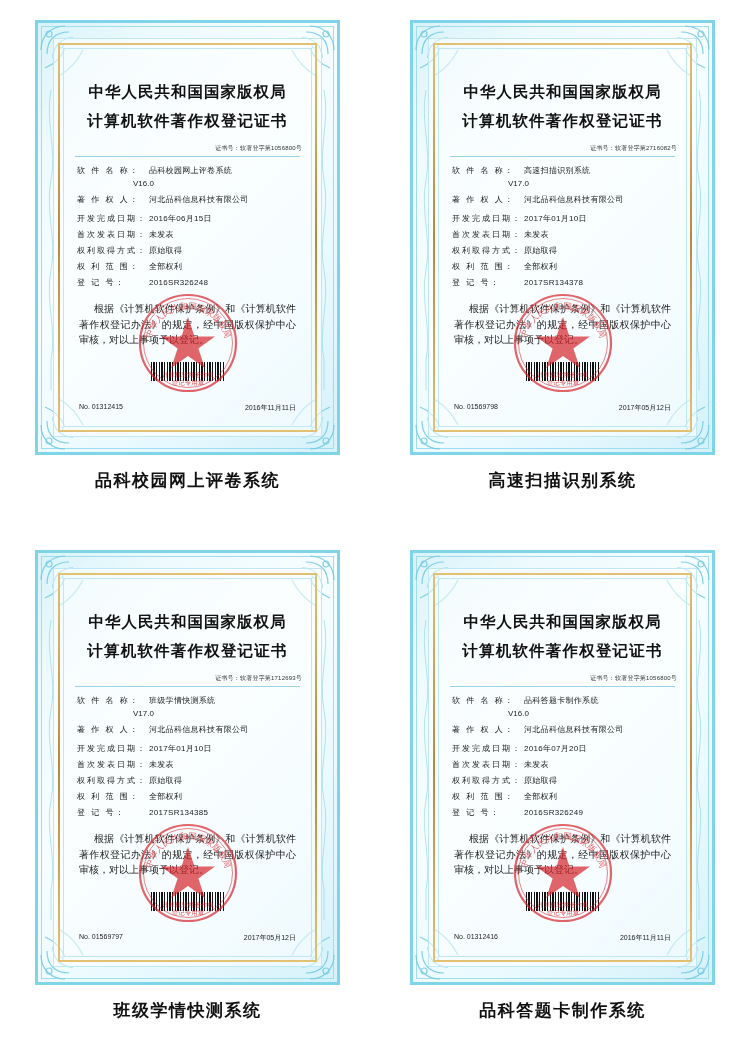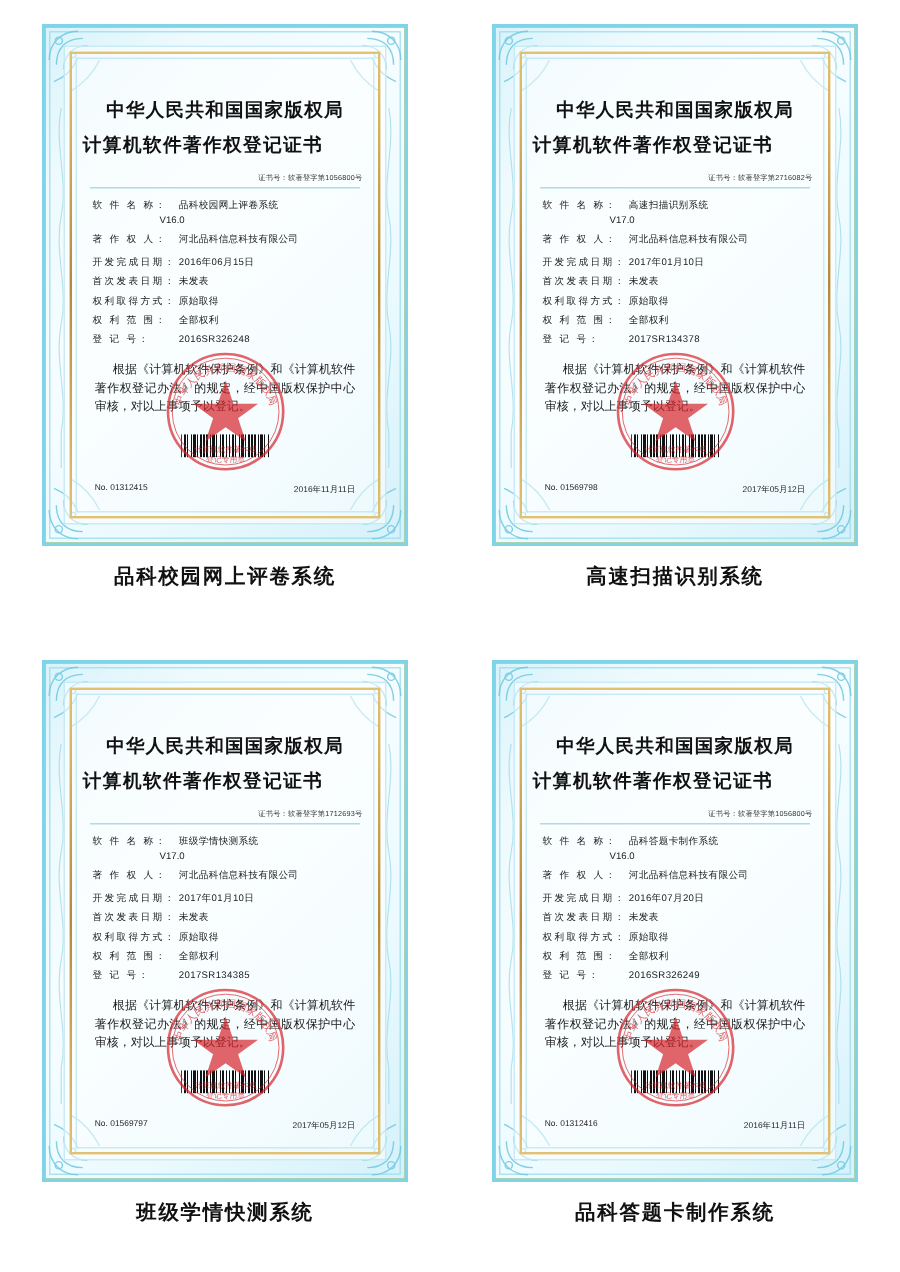--- a/index.html
+++ b/index.html
@@ -28,21 +28,21 @@
   .cell {
     display: flex;
     flex-direction: column;
     align-items: center;
     justify-content: flex-start;
   }
   .cert {
     width: 305px;
     height: 435px;
     position: relative;
-    background: #eab308;
+    background: #ec4899;
     box-sizing: border-box;
     overflow: hidden;
   }
   
   .frame-outer {
     position: absolute;
     inset: 0;
     border: 3px solid #7fd4e8;
     background:
       linear-gradient(135deg, #d8f3fa 0%, #eefafd 18%, #f6fdff 42%, #eafaff 70%, #d5f1fa 100%);
@@ -102,20 +102,21 @@
   .cert-org {
     text-align: center;
     font-family: "DejaVu Serif", "Liberation Serif", serif;
     font-weight: bold;
     font-size: 15.5px;
     letter-spacing: 1px;
     color: #111;
     margin-top: 28px;
   }
   .cert-title {
+    text-align: center;
     font-family: "DejaVu Serif", "Liberation Serif", serif;
     font-weight: bold;
     font-size: 15.5px;
     letter-spacing: 1.2px;
     color: #111;
     margin-top: 8px;
   }
   .cert-no {
     text-align: right;
     font-size: 6px;

